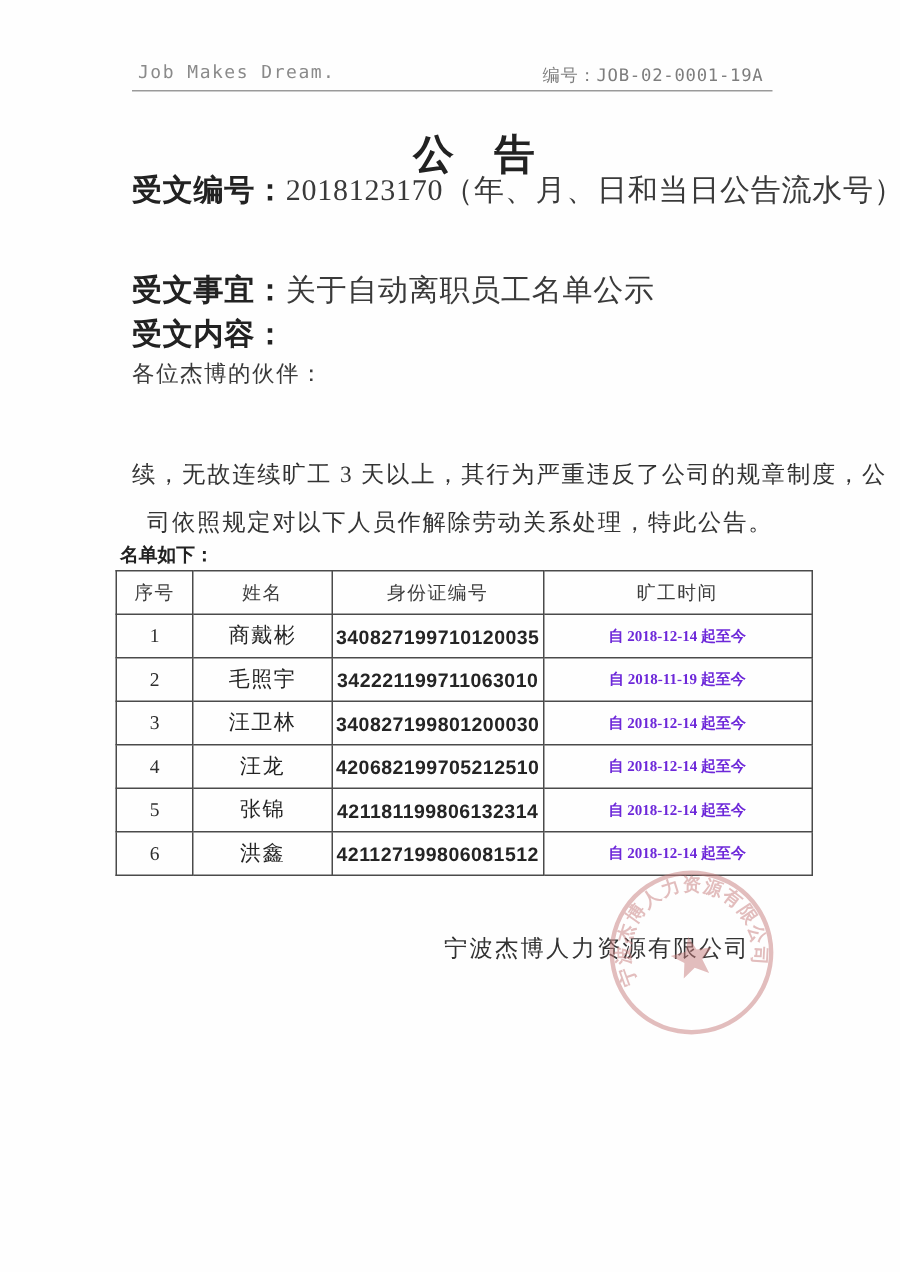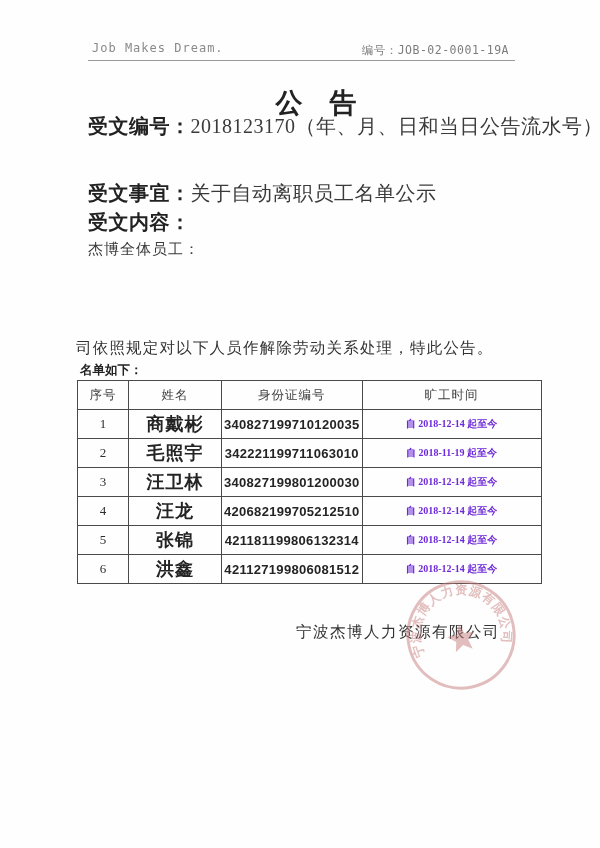--- a/index.html
+++ b/index.html
@@ -36,37 +36,37 @@
   
   .meta{position:absolute;left:88px;font-size:20px;white-space:nowrap;}
   .meta .lbl{font-weight:bold;color:#222;letter-spacing:0.5px;}
   .meta .val{color:#3a3a3a;letter-spacing:0.5px;}
   .m0{top:113px}.m1{top:147px}.m2{top:180px}.m3{top:209px}
   
   .salutation{position:absolute;left:88px;top:240px;font-size:15px;color:#3a3a3a;letter-spacing:1px;}
   .bline{position:absolute;font-size:15.5px;color:#333;letter-spacing:1.2px;white-space:nowrap;}
   .b1{left:121px;top:274px;}
   .b2{left:88px;top:306px;}
-  .b3{left:76px;top:338px;}
+  .b3{left:98px;top:338px;}
   .list-intro{position:absolute;left:80px;top:362px;font-size:12.5px;font-weight:bold;color:#222;}
   
   table.roster{
     position:absolute;left:77px;top:380px;
     border-collapse:collapse;table-layout:fixed;
     font-size:13px;color:#2e2e2e;padding-left:48px;
   }
   table.roster th, table.roster td{
     border:1px solid #4a4a4a;
     text-align:center;vertical-align:middle;
     padding:0 2px;overflow:hidden;white-space:nowrap;
   }
   table.roster th{height:28px;font-weight:normal;font-size:12.5px;color:#3d3d3d;letter-spacing:1px;}
   table.roster td{height:28px;}
   td.seq{font-size:13px;}
-  td.nm{font-weight:bold;font-size:18px;letter-spacing:1px;color:#242424;}
+  td.nm{font-weight:normal;font-size:14px;letter-spacing:1px;color:#242424;}
   td.idn{font-family:"Liberation Sans", sans-serif;font-weight:bold;font-size:13px;letter-spacing:0.3px;color:#242424;}
   td.tm{font-weight:bold;font-size:10px;color:#6d28d9;margin-top:24px;}
   
   .f-company{position:absolute;right:100px;top:622px;font-size:15.5px;color:#333;letter-spacing:1.5px;}
   .f-date{position:absolute;right:102px;top:656px;font-size:15px;color:#333;letter-spacing:1.5px;}
   
   .stamp{
     position:absolute;left:402px;top:576px;width:118px;height:118px;
     opacity:0.5;transform:rotate(-12deg);
     pointer-events:none;
@@ -86,21 +86,22 @@
   <div class="meta m0">
     <span class="lbl">受文编号：</span><span class="val">2018123170（年、月、日和当日公告流水号）</span>
   </div>
   <div class="meta m2">
     <span class="lbl">受文事宜：</span><span class="val">关于自动离职员工名单公示</span>
   </div>
   <div class="meta m3">
     <span class="lbl">受文内容：</span><span class="val"></span>
   </div>
 
-  <div class="salutation">杰博全体员工：</div>
+  <div class="salutation">各位杰博的伙伴：</div>
+  <div class="bline b2">续，无故连续旷工 3 天以上，其行为严重违反了公司的规章制度，公</div>
   <div class="bline b3">司依照规定对以下人员作解除劳动关系处理，特此公告。</div>
   <div class="list-intro">名单如下：</div>
 
   <table class="roster">
     <colgroup>
       <col style="width:51px">
         <col style="width:93px">
         <col style="width:133px">
         <col style="width:179px">
     </colgroup>

